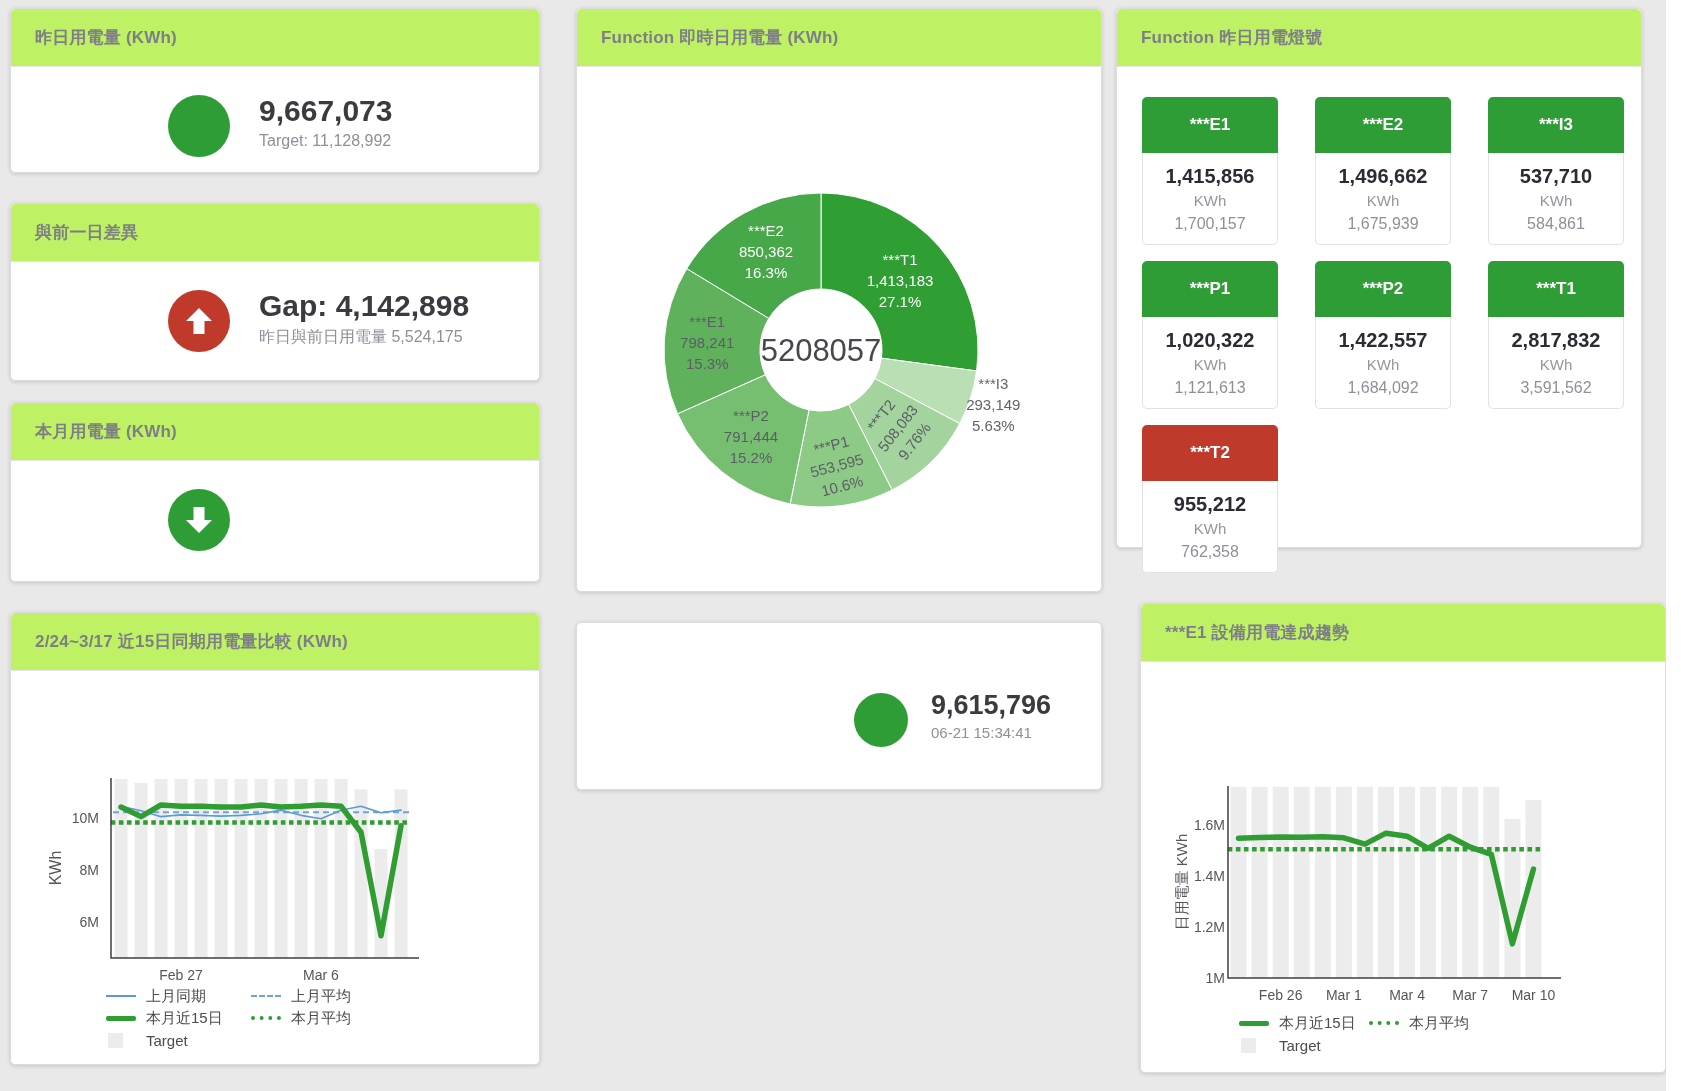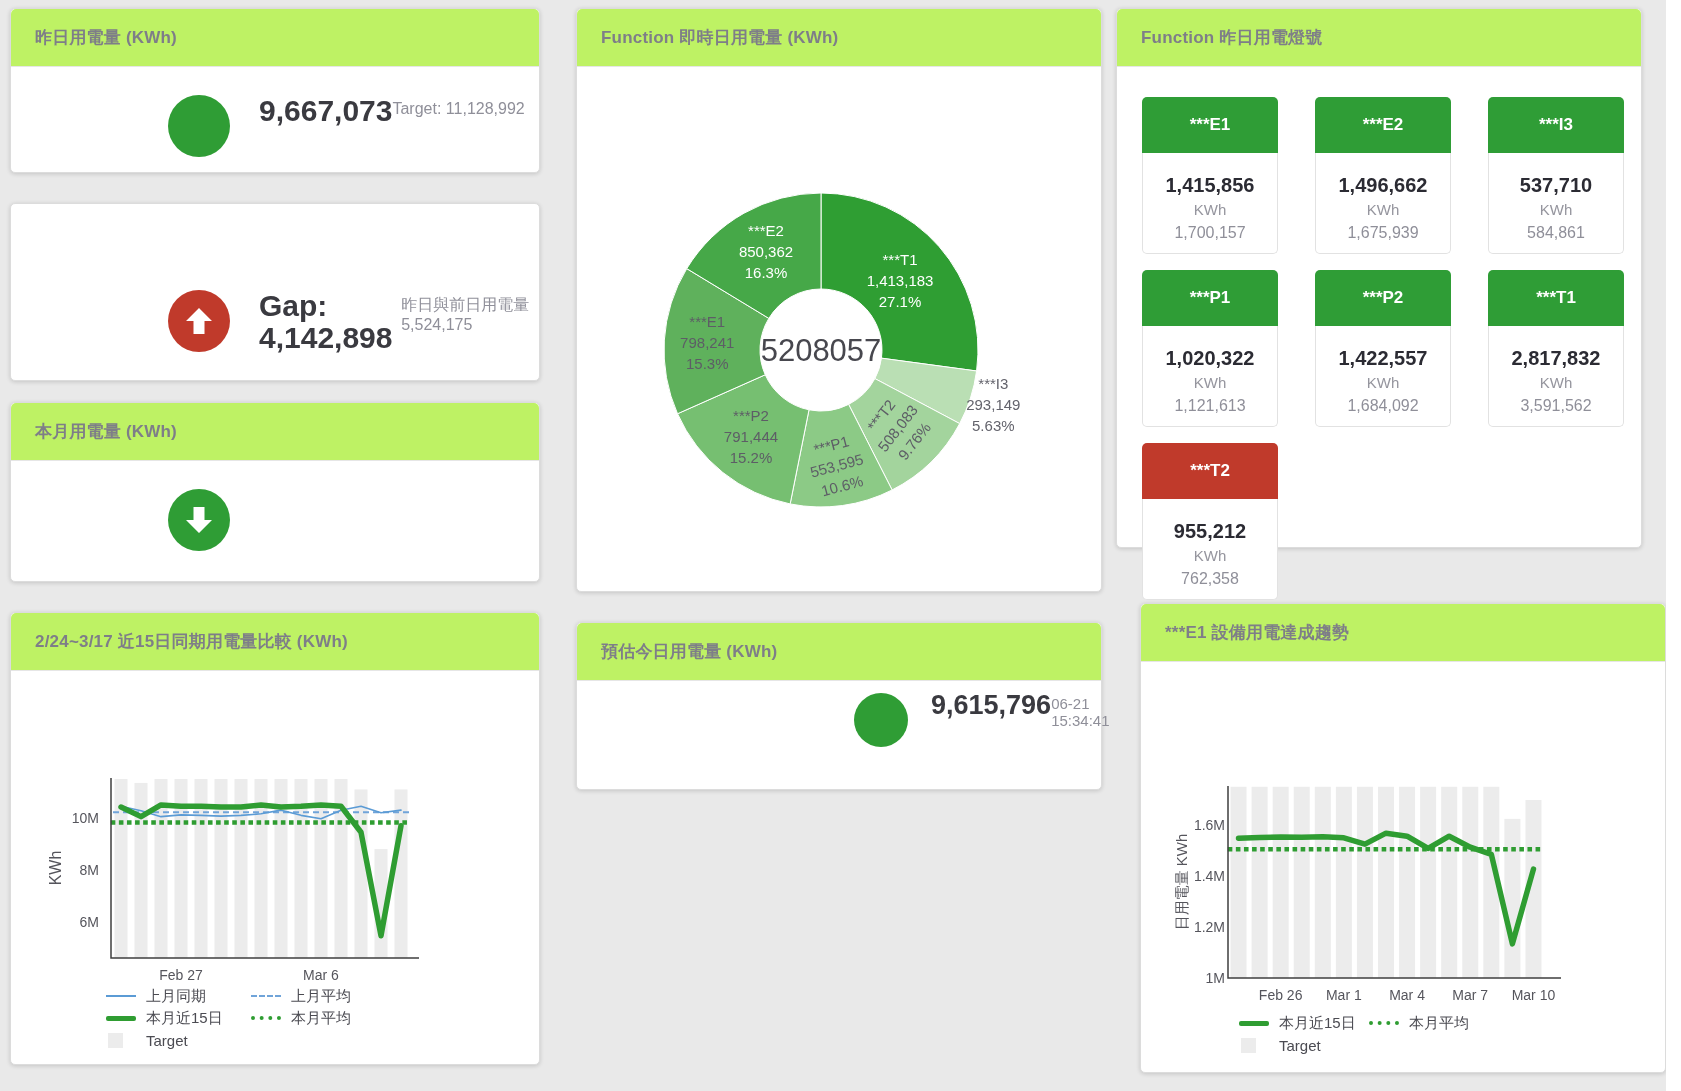--- a/index.html
+++ b/index.html
@@ -7,36 +7,36 @@
   .page{position:relative;width:1681px;height:1091px;background:#e9e9e9;overflow:hidden;}
   .right-strip{position:absolute;left:1666px;top:0;width:15px;height:1091px;background:#ffffff;}
   .card{position:absolute;background:#fff;border:1px solid #dcdcdc;border-radius:5px;
         box-shadow:0 1px 4px rgba(0,0,0,.16);box-sizing:border-box;}
   .card-head{height:58px;border-bottom:1px solid #e6e6e6;background:#bef264;
              border-radius:5px 5px 0 0;display:flex;align-items:center;padding:0 24px;box-sizing:border-box;}
   .card-title{font-size:17px;font-weight:bold;color:#7e7e88;letter-spacing:.2px;}
   
   .stat-row{position:absolute;left:157px;top:86px;display:flex;gap:29px;}
   .stat-circle{width:62px;height:62px;border-radius:50%;flex:0 0 auto;display:flex;align-items:center;justify-content:center;}
-  .stat-texts{display:flex;flex-direction:row;}
+  .stat-texts{display:flex;flex-direction:column;}
   .stat-value{font-size:30px;font-weight:bold;color:#3a3a40;line-height:32px;}
   .stat-sub{font-size:16px;color:#8f8f99;margin-top:5px;}
   
   .est-row{position:absolute;left:277px;top:68px;display:flex;gap:23px;}
   .est-circle{width:54px;height:54px;border-radius:50%;margin-top:2px;flex:0 0 auto;}
   .est-value{font-size:27px;font-weight:bold;color:#3a3a40;line-height:29px;}
   .est-sub{font-size:15px;color:#8f8f99;margin-top:4px;}
   
   .tile-grid{position:absolute;left:25px;top:88px;display:grid;grid-template-columns:repeat(3,136px);
              column-gap:37px;row-gap:16px;}
   .tile{width:136px;}
   .tile-head{height:56px;line-height:56px;text-align:center;color:#fff;font-size:17px;font-weight:bold;
              border-radius:5px 5px 0 0;}
   .tile-body{background:#fff;border:1px solid #e2e2e2;border-top:none;border-radius:0 0 5px 5px;
-             text-align:center;padding:20px 0 9px 0;}
+             text-align:center;padding:11px 0 9px 0;}
   .tile-value{font-size:20px;font-weight:bold;color:#2b2b33;line-height:25px;}
   .tile-unit{font-size:15px;color:#95959e;line-height:23px;}
   .tile-secondary{font-size:16px;color:#8f8f99;line-height:23px;}
   
   .chart-svg{position:absolute;left:0;top:0;}
   svg text{font-family:"Liberation Sans", sans-serif;}
   
   .legend{position:absolute;display:grid;grid-auto-flow:row;}
   .legend-a{left:95px;top:372px;grid-template-columns:145px auto;}
   .legend-b{left:98px;top:408px;grid-template-columns:130px auto;}
@@ -60,20 +60,23 @@
     <div class="stat-row">
       <div class="stat-circle" style="background:#2f9d35;"></div>
       <div class="stat-texts">
         <span class="stat-value">9,667,073</span>
         <span class="stat-sub">Target: 11,128,992</span>
       </div>
     </div>
   </section>
 
   <section class="card" style="left:10px;top:203px;width:530px;height:178px;">
+    <div class="card-head">
+      <span class="card-title">與前一日差異</span>
+    </div>
     <div class="stat-row">
       <div class="stat-circle" style="background:#c03a2b;">
         <svg width="36" height="36" viewBox="0 0 36 36">
           <path d="M18 5 L31 18 L23.5 18 L23.5 31 L12.5 31 L12.5 18 L5 18 Z" fill="#ffffff"></path>
         </svg>
       </div>
       <div class="stat-texts">
         <span class="stat-value">Gap: 4,142,898</span>
         <span class="stat-sub">昨日與前日用電量 5,524,175</span>
       </div>
@@ -166,23 +169,20 @@
         <text x="321.08878167172884" y="419.4685907887259" fill="#5d5d66" font-size="15" text-anchor="middle" transform="rotate(-52 321.08878167172884 419.4685907887259)"><tspan x="321.08878167172884" y="403.4685907887259">***T2</tspan><tspan x="321.08878167172884" y="424.4685907887259">508,083</tspan><tspan x="321.08878167172884" y="445.4685907887259">9.76%</tspan></text>
         <text x="259.8751929285615" y="456.917980699635" fill="#5d5d66" font-size="15" text-anchor="middle" transform="rotate(-15 259.8751929285615 456.917980699635)"><tspan x="259.8751929285615" y="440.917980699635">***P1</tspan><tspan x="259.8751929285615" y="461.917980699635">553,595</tspan><tspan x="259.8751929285615" y="482.917980699635">10.6%</tspan></text>
         <text x="173.98997329340196" y="428.42194324391005" fill="#5d5d66" font-size="15" text-anchor="middle"><tspan x="173.98997329340196" y="412.42194324391005">***P2</tspan><tspan x="173.98997329340196" y="433.42194324391005">791,444</tspan><tspan x="173.98997329340196" y="454.42194324391005">15.2%</tspan></text>
         <text x="130.22886611849225" y="333.7799518480801" fill="#5d5d66" font-size="15" text-anchor="middle"><tspan x="130.22886611849225" y="317.7799518480801">***E1</tspan><tspan x="130.22886611849225" y="338.7799518480801">798,241</tspan><tspan x="130.22886611849225" y="359.7799518480801">15.3%</tspan></text>
         <text x="189.0356913573014" y="243.41452579697034" fill="#ffffff" font-size="15" text-anchor="middle"><tspan x="189.0356913573014" y="227.41452579697034">***E2</tspan><tspan x="189.0356913573014" y="248.41452579697034">850,362</tspan><tspan x="189.0356913573014" y="269.41452579697034">16.3%</tspan></text>
         <text x="244" y="352" fill="#47474e" font-size="31" text-anchor="middle">5208057</text>
       </svg>
   </section>
 
   <section class="card" style="left:576px;top:622px;width:526px;height:168px;">
-    <div class="card-head">
-      <span class="card-title">預估今日用電量 (KWh)</span>
-    </div>
     <div class="est-row">
       <div class="est-circle" style="background:#2f9d35;"></div>
       <div class="stat-texts">
         <span class="est-value">9,615,796</span>
         <span class="est-sub">06-21 15:34:41</span>
       </div>
     </div>
   </section>
 
   <section class="card" style="left:1116px;top:8px;width:526px;height:540px;">

